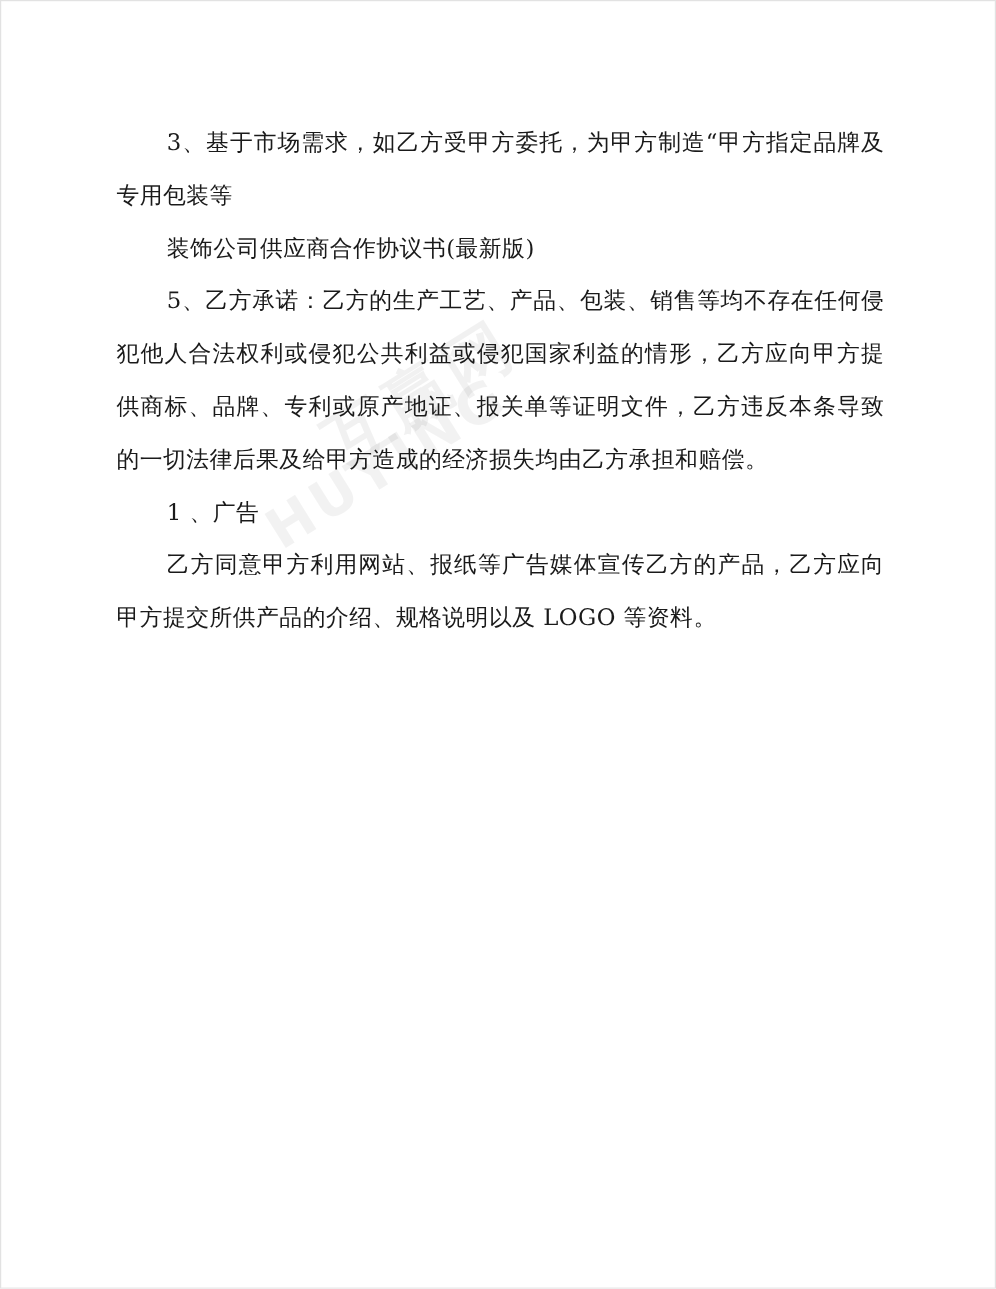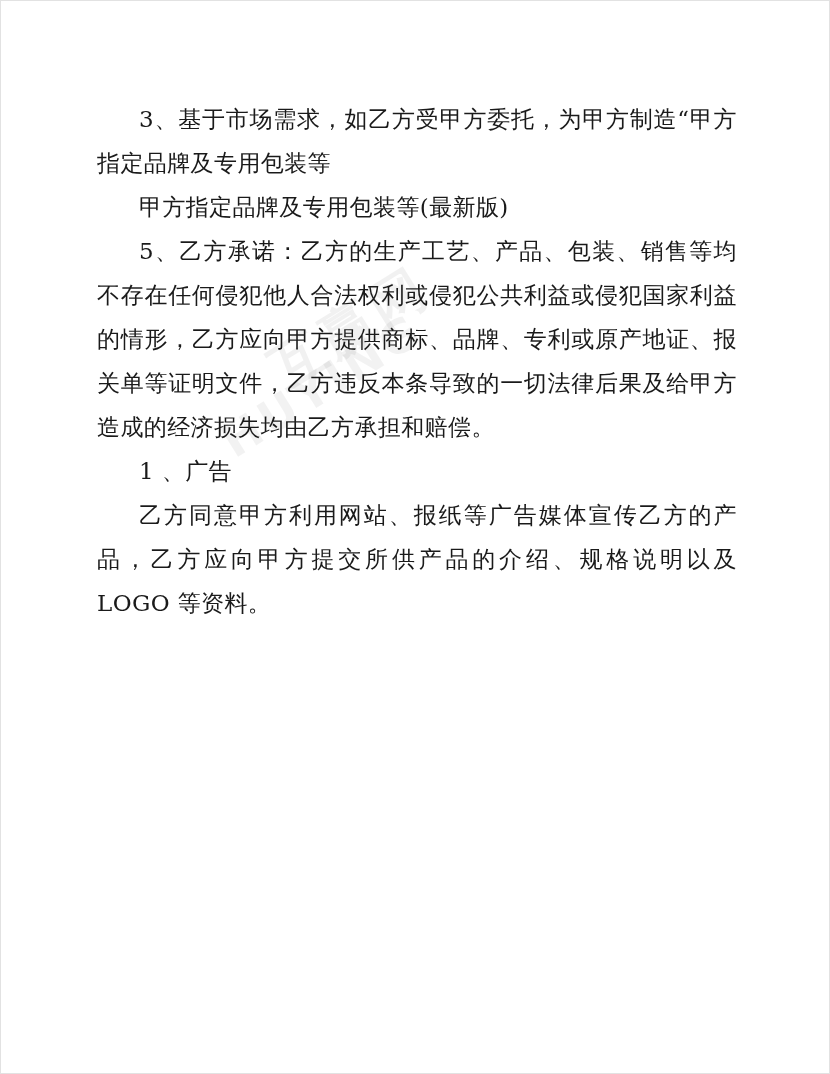--- a/index.html
+++ b/index.html
@@ -21,21 +21,21 @@
     overflow: hidden;
   }
   .doc-body {
     position: absolute;
     left: 96px;
     top: 96px;
     width: 640px;
     z-index: 2;
   }
   .para {
-    font-size: 23px;
+    font-size: 19px;
     line-height: 44px;
     color: #1a1a1a;
     text-align: justify;
     text-justify: inter-ideograph;
     letter-spacing: 0.4px;
     margin: 0;
     font-family: "DejaVu Serif", "Liberation Serif", serif;
   }
   .indent-2 {
     text-indent: 42px;
@@ -77,21 +77,21 @@
 
   <div class="watermark">
     <div class="wm-text">互赢网</div>
     <div class="wm-text two">HUYING</div>
   </div>
 
   <div class="doc-body">
 
     <p class="para indent-2">3、基于市场需求，如乙方受甲方委托，为甲方制造“甲方指定品牌及专用包装等</p>
 
-    <p class="para indent-2">甲方指定品牌及专用包装等(最新版)</p>
+    <p class="para indent-2">装饰公司供应商合作协议书(最新版)</p>
 
 
 
     <p class="para indent-2">5、乙方承诺：乙方的生产工艺、产品、包装、销售等均不存在任何侵犯他人合法权利或侵犯公共利益或侵犯国家利益的情形，乙方应向甲方提供商标、品牌、专利或原产地证、报关单等证明文件，乙方违反本条导致的一切法律后果及给甲方造成的经济损失均由乙方承担和赔偿。</p>
 
 
 
     <p class="para indent-2">1 、广告</p>
 
     <p class="para indent-2">乙方同意甲方利用网站、报纸等广告媒体宣传乙方的产品，乙方应向甲方提交所供产品的介绍、规格说明以及 LOGO 等资料。</p>

